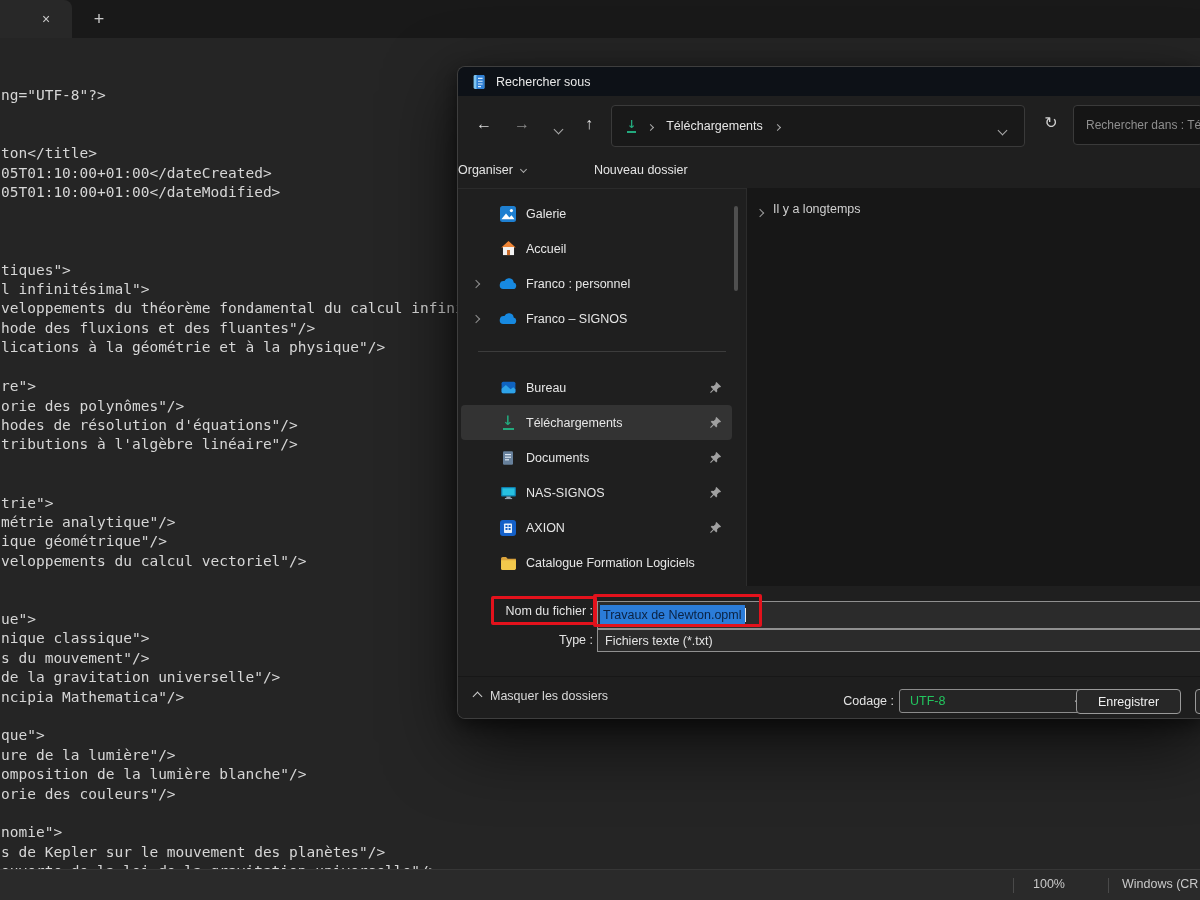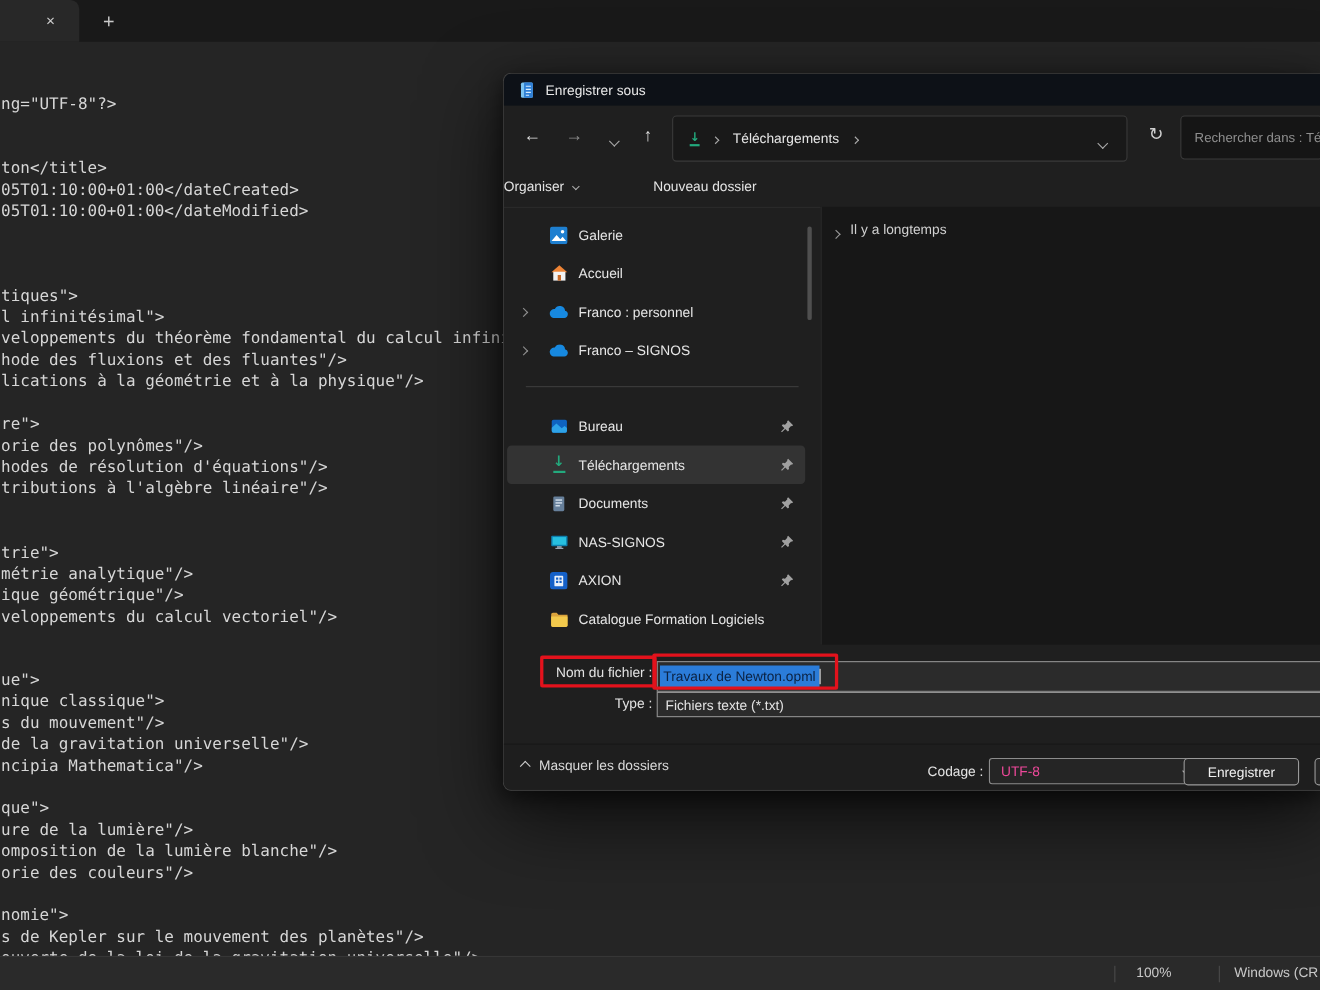--- a/index.html
+++ b/index.html
@@ -78,21 +78,21 @@
   .caret{width:1px;height:14px;background:#e8e8e8;}
   .ftype-text{color:#e3e3e3;font-size:12.5px;padding-left:7px;}
   .redbox{position:absolute;border:3px solid #e3121c;border-radius:2px;z-index:5;}
 
   .dlg-footer{position:absolute;left:0;top:609px;right:0;height:42px;background:#1e1e1e;
        border-top:1px solid #171717;}
   .hide-folders{position:absolute;left:16px;top:12px;display:flex;align-items:center;gap:9px;
        color:#d9d9d9;font-size:12.5px;}
   .enc-label{position:absolute;left:336px;top:17px;width:100px;text-align:right;color:#e3e3e3;font-size:12.5px;}
   .enc-dd{position:absolute;left:441px;top:12px;width:195px;height:24px;background:#252525;
-       border:1px solid #8c8c8c;border-radius:3px;color:#ec4899;font-size:12.5px;display:flex;
+       border:1px solid #8c8c8c;border-radius:3px;color:#22c55e;font-size:12.5px;display:flex;
        align-items:center;box-sizing:border-box;text-align:right;}
   .enc-dd span.val{margin-left:10px;}
   .enc-dd .chev{position:absolute;right:11px;}
   .btn{position:absolute;top:12px;height:25px;background:#272727;border:1px solid #9a9a9a;border-radius:4px;
        color:#f0f0f0;font-size:12.5px;display:flex;align-items:center;justify-content:center;box-sizing:border-box;}
   .btn-save{left:618px;width:105px;}
   .btn-cut{left:737px;width:30px;}
 
   .dl-ic{display:inline-flex;flex-direction:column;align-items:center;}
   .dl-arrow{color:#23a97d;font-size:13px;font-weight:700;line-height:11px;font-family:"DejaVu Sans",sans-serif;}
@@ -169,21 +169,21 @@
           <rect x="2.6" y="1.1" width="10.8" height="13.8" rx="1.4" fill="#7cc3f0"></rect>
           <rect x="5.4" y="1.1" width="8" height="13.8" rx="1" fill="#2f7fd4"></rect>
           <g stroke="#d8edff" stroke-width="1.1">
             <line x1="7" y1="4.4" x2="11.6" y2="4.4"></line>
             <line x1="7" y1="7.2" x2="11.6" y2="7.2"></line>
             <line x1="7" y1="10" x2="11.6" y2="10"></line>
             <line x1="7" y1="12.6" x2="10" y2="12.6"></line>
           </g>
         </svg>
       </span>
-      <span>Enregistrer sous</span>
+      <span>Rechercher sous</span>
     </div>
 
     <div class="dlg-nav">
       <div class="navbtn" style="left:12px">←</div>
       <div class="navbtn dim" style="left:50px">→</div>
       <div class="navbtn" style="left:86px;top:18px"><span class="chev d"></span></div>
       <div class="navbtn" style="left:117px">↑</div>
 
       <div class="addr">
         <span class="dl-mini dl-ic small">

